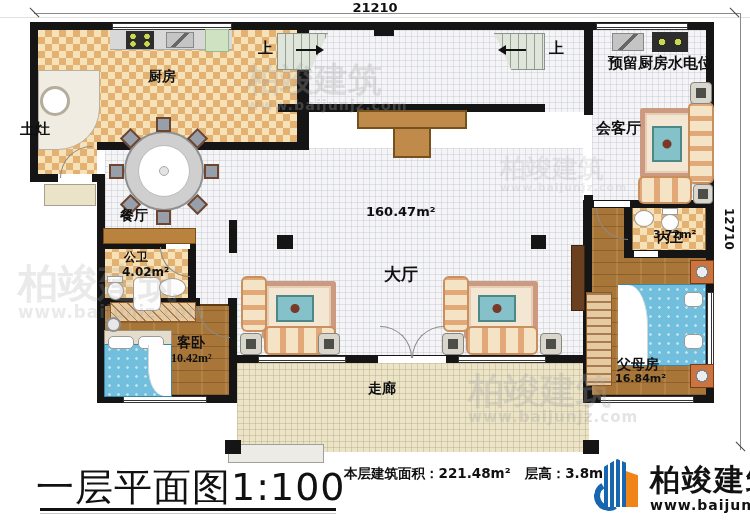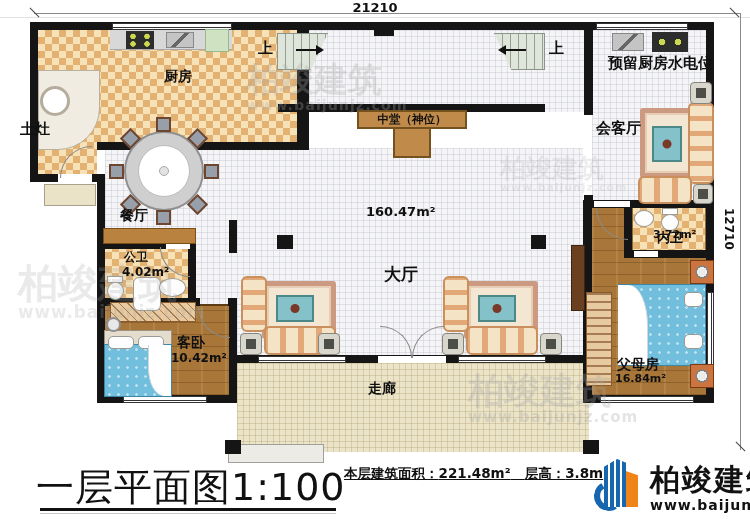--- a/index.html
+++ b/index.html
@@ -132,21 +132,20 @@
   <div class="a" style="left:296px;top:49px;width:22px;height:2px;background:#111;z-index:6;"></div>
   <div class="a" style="left:316px;top:45px;width:0;height:0;border-left:8px solid #111;border-top:5px solid transparent;border-bottom:5px solid transparent;z-index:6;"></div>
   <div class="a stair" style="left:494px;top:33px;width:51px;height:37px;clip-path:polygon(0 0,100% 0,100% 100%,34% 100%);"></div>
   <div class="a" style="left:504px;top:49px;width:22px;height:2px;background:#111;z-index:6;"></div>
   <div class="a" style="left:498px;top:45px;width:0;height:0;border-right:8px solid #111;border-top:5px solid transparent;border-bottom:5px solid transparent;z-index:6;"></div>
   <div class="a lbl" style="left:258px;top:39px;font-size:15px;">上</div>
   <div class="a lbl" style="left:549px;top:39px;font-size:15px;">上</div>
 
   <div class="a shrine" style="left:357px;top:110px;width:110px;height:19px;"></div>
   <div class="a shrine" style="left:393px;top:129px;width:38px;height:29px;border-top:none;"></div>
-  <div class="a lbl" style="left:357px;top:112px;width:110px;text-align:center;font-size:11.5px;z-index:10;">中堂（神位）</div>
 
   <div class="a" style="left:110px;top:30px;width:122px;height:20px;background:#d8d8d8;border-bottom:1px solid #aaa;z-index:5;"></div>
   <div class="a" style="left:126px;top:31px;width:28px;height:18px;background:#2d2d2d;z-index:6;
        background-image:radial-gradient(circle at 25% 30%,#ccd84e 0 2.5px,transparent 3px),radial-gradient(circle at 75% 30%,#ccd84e 0 2.5px,transparent 3px),radial-gradient(circle at 25% 72%,#ccd84e 0 2.5px,transparent 3px),radial-gradient(circle at 75% 72%,#ccd84e 0 2.5px,transparent 3px);"></div>
   <div class="a" style="left:166px;top:32px;width:28px;height:16px;background:#c4c4c4;border:1px solid #888;z-index:6;
        background-image:linear-gradient(135deg,transparent 44%,#666 44% 56%,transparent 56%);"></div>
   <div class="a" style="left:205px;top:29px;width:24px;height:23px;background:#cfe3c3;border:1px solid #9ab890;z-index:6;"></div>
   <div class="a" style="left:38px;top:70px;width:62px;height:80px;background:#f1ece1;border:1px solid #b8b0a0;border-bottom-right-radius:42px;z-index:5;"></div>
   <div class="a" style="left:40px;top:86px;width:30px;height:30px;background:#fff;border:3px solid #b4ac9c;border-radius:50%;z-index:6;"></div>
 
@@ -214,27 +213,27 @@
 
   <div class="a rungs" style="left:586px;top:292px;width:26px;height:94px;"></div>
   <div class="a" style="left:571px;top:245px;width:14px;height:66px;background:#6b4020;border:1px solid #3f2410;z-index:5;"></div>
   <div class="a bedmat" style="left:618px;top:284px;width:88px;height:82px;"></div>
   <div class="a" style="left:618px;top:285px;width:30px;height:80px;background:#fff;border-right:1px solid #cfd8dc;border-top-right-radius:65% 50%;z-index:6;"></div>
   <div class="a white-fix" style="left:684px;top:292px;width:19px;height:15px;border-radius:5px;"></div>
   <div class="a white-fix" style="left:684px;top:334px;width:19px;height:15px;border-radius:5px;"></div>
   <div class="a nstand" style="left:690px;top:260px;width:24px;height:24px;"></div>
   <div class="a nstand" style="left:690px;top:364px;width:24px;height:24px;"></div>
 
-  <div class="a lbl" style="left:164px;top:68px;font-size:14px;">厨房</div>
+  <div class="a lbl" style="left:148px;top:68px;font-size:14px;">厨房</div>
   <div class="a lbl" style="left:20px;top:120px;font-size:15px;">土灶</div>
   <div class="a lbl" style="left:120px;top:207px;font-size:14px;">餐厅</div>
   <div class="a lbl" style="left:124px;top:249px;font-size:12px;">公卫</div>
   <div class="a area" style="left:122px;top:265px;font-size:12px;">4.02m²</div>
   <div class="a lbl" style="left:177px;top:334px;font-size:14px;">客卧</div>
-  <div class="a area" style="left:171px;top:351px;font-size:12px;">10.42m²</div>
+  <div class="a area" style="left:171px;top:351px;font-size:12px;font-family:Liberation Serif, serif;">10.42m²</div>
   <div class="a area" style="left:366px;top:204px;font-size:13px;">160.47m²</div>
   <div class="a lbl" style="left:384px;top:263px;font-size:17px;">大厅</div>
   <div class="a lbl" style="left:596px;top:119px;font-size:15px;font-family:Liberation Mono, monospace;">会客厅</div>
   <div class="a lbl" style="left:608px;top:54px;font-size:15px;">预留厨房水电位</div>
   <div class="a lbl" style="left:657px;top:229px;font-size:13px;">内卫</div>
   <div class="a area" style="left:653px;top:228px;font-size:11px;">3.72m²</div>
   <div class="a lbl" style="left:617px;top:356px;font-size:14px;">父母房</div>
   <div class="a area" style="left:615px;top:372px;font-size:11px;">16.84m²</div>
   <div class="a lbl" style="left:368px;top:380px;font-size:14px;">走廊</div>
 
@@ -254,21 +253,21 @@
     <span>柏竣建筑</span>
     <span class="u">www.baijunjz.com</span>
   </div>
 
   <div class="a" style="left:36px;top:462px;font-size:38px;font-weight:500;z-index:10;white-space:nowrap;letter-spacing:1px;">
     <span>一层平面图</span><span>1:100</span>
   </div>
   <div class="a" style="left:40px;top:508px;width:296px;height:3px;background:#111;z-index:10;"></div>
   <div class="a" style="left:40px;top:513px;width:296px;height:1px;background:#c8c8c8;z-index:10;"></div>
 
-  <div class="a" style="left:344px;top:464px;font-size:13.5px;font-weight:700;line-height:19px;z-index:10;white-space:nowrap;text-decoration:underline;">
+  <div class="a" style="left:344px;top:464px;font-size:13.5px;font-weight:700;line-height:19px;z-index:10;white-space:nowrap;">
     <div>
       <span>本层建筑面积：</span><span>221.48m²</span>
       &nbsp;&nbsp;<span>层高：</span><span>3.8m</span>
     </div>
   </div>
 
   <div class="a" style="left:594px;top:459px;width:48px;height:58px;z-index:10;">
     <div class="a" style="left:0px;top:22px;width:30px;height:30px;border:6px solid transparent;border-left:6px solid #1767b0;border-bottom:6px solid #1767b0;border-radius:50%;transform:rotate(14deg);"></div>
     <div class="a" style="left:24px;top:4px;width:20px;height:44px;background:#f08419;clip-path:polygon(0 12%,100% 28%,100% 100%,0 100%);"></div>
     <div class="a" style="left:10px;top:0px;width:22px;height:48px;background:repeating-linear-gradient(90deg,#1767b0 0 4px,#fff 4px 6px);clip-path:polygon(0 16%,60% 0,100% 8%,100% 100%,0 100%);"></div>

